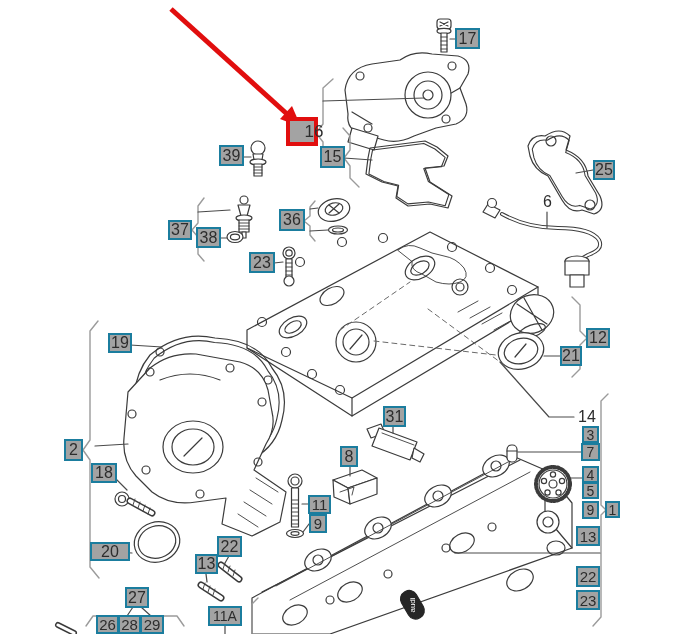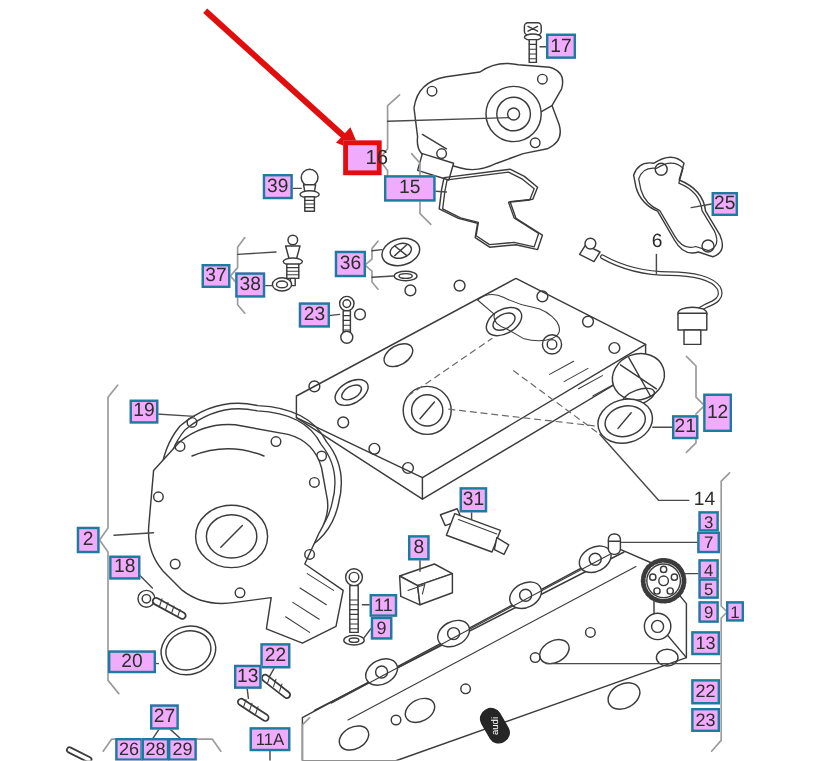--- a/index.html
+++ b/index.html
@@ -9,21 +9,21 @@
   svg{stroke:#3b3b3b;fill:none;stroke-width:1.2;stroke-linejoin:round;stroke-linecap:round;}
   .part{fill:#ffffff;}
   .ghost{fill:none;}
   .bracket{stroke:#9b9b9b;stroke-width:1.4;fill:none;}
   .leader{stroke:#4a4a4a;stroke-width:1.2;fill:none;}
   .dashlead{stroke:#6a6a6a;stroke-width:1;stroke-dasharray:5 4;fill:none;}
   .thread{stroke-width:0.9;}
   .darkfill{fill:#262626;stroke:#262626;}
   #callout-layer{position:absolute;left:0;top:0;width:678px;height:634px;}
   .callout{position:absolute;display:flex;align-items:center;justify-content:center;
-           background:#f0abfc;color:#2d2d2d;font-size:16px;line-height:1;box-sizing:border-box;
+           background:#a3a3a3;color:#2d2d2d;font-size:16px;line-height:1;box-sizing:border-box;
            letter-spacing:0;}
   .box{border:2px solid #1b7d9e;}
   .box-red{border:4px solid #e10e0e;}
   .plain{background:transparent;}
   .arrowline{stroke:#e10e0e;stroke-width:5;stroke-linecap:butt;}
   .arrowhead{fill:#e10e0e;stroke:none;}
 </style>
 </head>
 <body>
 
@@ -309,28 +309,28 @@
     <g>
       <line class="arrowline" x1="171" y1="9" x2="287" y2="114"></line>
       <polygon class="arrowhead" points="301,127 292,106 280,119"></polygon>
     </g>
   </svg>
 
   <div id="callout-layer">
       <div class="callout box-red" style="left: 286px; top: 117px; width: 31px; height: 29px; font-size: 17px; padding-left: 24px;">16</div>
       <div class="callout box" style="left: 455px; top: 28px; width: 25px; height: 21px; font-size: 16px;">17</div>
       <div class="callout box" style="left: 219px; top: 145px; width: 25px; height: 21px; font-size: 16px;">39</div>
-      <div class="callout box" style="left: 320px; top: 146px; width: 43px; height: 22px; font-size: 16px;">15</div>
+      <div class="callout box" style="left: 320px; top: 146px; width: 25px; height: 22px; font-size: 16px;">15</div>
       <div class="callout box" style="left: 593px; top: 160px; width: 22px; height: 20px; font-size: 16px;">25</div>
       <div class="callout box" style="left: 168px; top: 220px; width: 24px; height: 20px; font-size: 16px;">37</div>
       <div class="callout box" style="left: 196px; top: 227px; width: 25px; height: 21px; font-size: 16px;">38</div>
       <div class="callout box" style="left: 279px; top: 209px; width: 26px; height: 22px; font-size: 16px;">36</div>
       <div class="callout box" style="left: 249px; top: 252px; width: 26px; height: 21px; font-size: 16px;">23</div>
       <div class="callout plain" style="left: 540px; top: 192px; width: 15px; height: 19px; font-size: 16px;">6</div>
-      <div class="callout box" style="left: 586px; top: 328px; width: 24px; height: 32px; font-size: 16px;">12</div>
+      <div class="callout box" style="left: 586px; top: 328px; width: 24px; height: 20px; font-size: 16px;">12</div>
       <div class="callout box" style="left: 560px; top: 346px; width: 22px; height: 20px; font-size: 16px;">21</div>
       <div class="callout box" style="left: 108px; top: 333px; width: 24px; height: 20px; font-size: 16px;">19</div>
       <div class="callout box" style="left: 64px; top: 439px; width: 19px; height: 22px; font-size: 16px;">2</div>
       <div class="callout box" style="left: 91px; top: 463px; width: 26px; height: 20px; font-size: 16px;">18</div>
       <div class="callout box" style="left: 90px; top: 542px; width: 40px; height: 19px; font-size: 16px;">20</div>
       <div class="callout box" style="left: 383px; top: 406px; width: 23px; height: 21px; font-size: 16px;">31</div>
       <div class="callout box" style="left: 340px; top: 446px; width: 18px; height: 21px; font-size: 16px;">8</div>
       <div class="callout box" style="left: 308px; top: 495px; width: 23px; height: 19px; font-size: 15px;">11</div>
       <div class="callout box" style="left: 309px; top: 514px; width: 18px; height: 19px; font-size: 15px;">9</div>
       <div class="callout box" style="left: 217px; top: 536px; width: 25px; height: 21px; font-size: 16px;">22</div>

